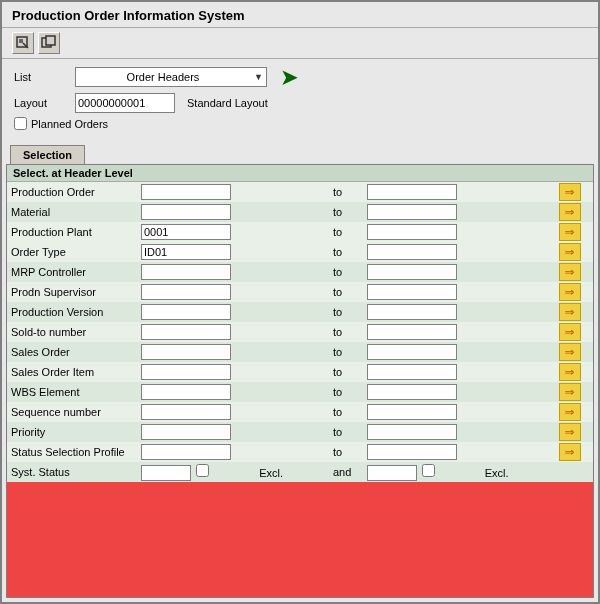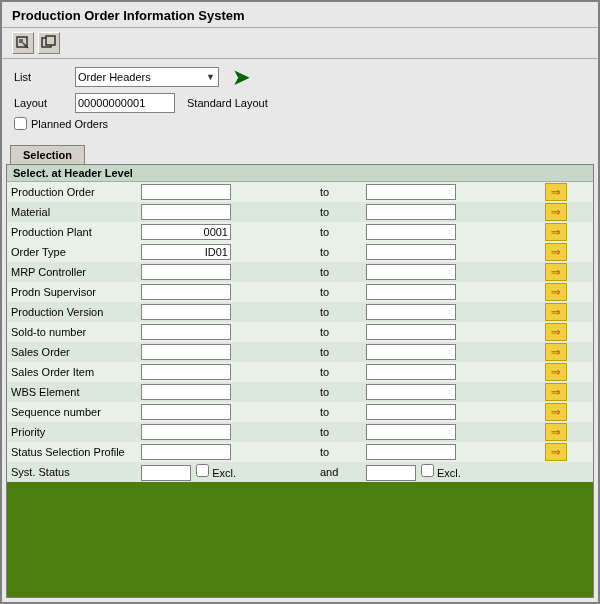--- a/index.html
+++ b/index.html
@@ -64,21 +64,22 @@
       min-width: 55px;
     }
     .form-input {
       height: 20px;
       border: 1px solid #808080;
       background: #fff;
       font-size: 11px;
       padding: 0 2px;
     }
     .form-input-list {
-      width: 144px;
+      width: 192px;
+      text-align: center;
     }
     .form-input-layout {
       width: 100px;
     }
     select.form-input {
       background: #fff;
       appearance: none;
       -webkit-appearance: none;
       padding-right: 18px;
       position: relative;
@@ -121,21 +122,21 @@
       font-size: 11px;
       font-weight: bold;
       cursor: pointer;
       color: #000;
     }
     
     .content-area {
       flex: 1;
       border: 1px solid #808080;
       margin: 0 4px 4px 4px;
-      background: #4d7c0f;
+      background: #ef4444;
       overflow-y: auto;
     }
     .section-header {
       background: #c8d8c8;
       padding: 2px 6px;
       font-weight: bold;
       font-size: 11px;
       border-bottom: 1px solid #aaa;
     }
     .fields-table {
@@ -154,21 +155,20 @@
       width: 130px;
       color: #000;
     }
     .field-input {
       height: 16px;
       border: 1px solid #808080;
       background: #fff;
       font-size: 11px;
       padding: 0 2px;
       width: 90px;
-      text-align: right;
     }
     .field-input-sm {
       width: 55px;
     }
     .to-label {
       color: #000;
       padding: 0 4px;
     }
     .arrow-btn {
       width: 22px;
@@ -180,20 +180,21 @@
       align-items: center;
       justify-content: center;
       font-size: 12px;
       color: #c06000;
     }
     .row-even { background: #e8f0e8; }
     .row-odd { background: #dde8dd; }
     .excl-label {
       font-size: 11px;
       color: #000;
+      margin-left: 47px;
     }
   </style>
 </head>
 <body>
 
 <div class="window">
 
   <div class="title-bar">
     <h1>Production Order Information System</h1>
   </div>

